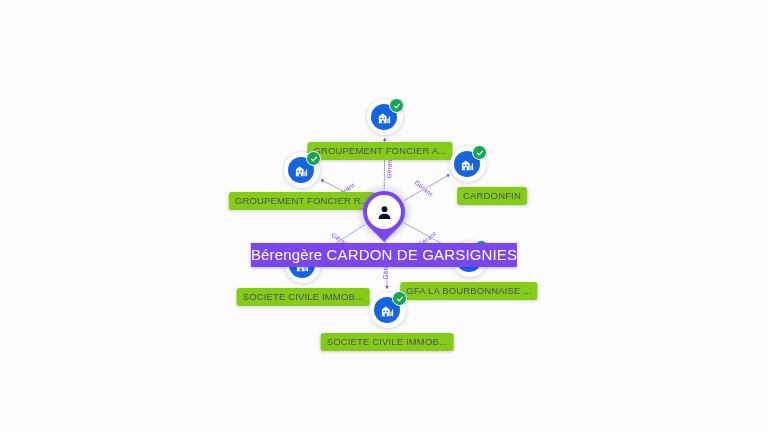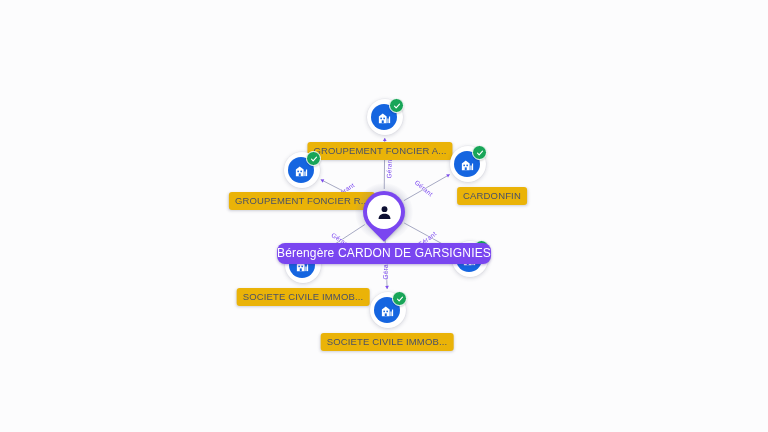--- a/index.html
+++ b/index.html
@@ -59,31 +59,31 @@
     position:absolute;left:4px;top:4px;width:34px;height:34px;
     background:#ffffff;border-radius:50%;
     display:flex;align-items:center;justify-content:center;
   }
   .pin .pin-inner svg{display:block;}
 
   
   .label{
     position:absolute;transform:translateX(-50%);
     white-space:nowrap;
-    background:#eab308;
+    background:#84cc16;
     color:#4a5168;
     font-size:9.5px;
     letter-spacing:.15px;
     padding:3px 6px 4px;
     border-radius:3px;
     box-shadow:0 1px 3px rgba(40,45,80,.22);
   }
   .label.center-label{
     background:#7a46f0;color:#ffffff;
-    font-size:12px;padding:3px 0 4px;border-radius:8px;
+    font-size:15px;padding:3px 0 4px;border-radius:0;
     box-shadow:0 1px 3px rgba(60,30,140,.35);
     z-index:6;
   }
 
   
   .edge-label{
     position:absolute;transform-origin:50% 50%;
     color:#7a46f0;
     font-size:6.5px;
     letter-spacing:.2px;
@@ -208,20 +208,21 @@
             <rect x="19.1" y="10.4" width="1.9" height="10.6" fill="#ffffff"></rect>
           </svg>
         </span>
         <span class="check">
           <svg width="8" height="8" viewBox="0 0 24 24" aria-hidden="true">
             <path d="M4.5 12.5l5 5 10-11" fill="none" stroke="#ffffff" stroke-width="3.4" stroke-linecap="round" stroke-linejoin="round"></path>
           </svg>
         </span>
       </div>
     </div>
+    <div class="label" style="left: 469px; top: 282px;">GFA LA BOURBONNAISE ...</div>
     <div class="node" style="left: 388px; top: 310px;">
       <div class="node-disc">
         <span class="glyph">
           <svg width="15" height="15" viewBox="0 0 24 24" aria-hidden="true">
             <path fill="#ffffff" d="M3 21V10.2L9.2 5.4 15.4 10.2V21H3z"></path>
             <rect x="5.4" y="12.2" width="2.5" height="2.5" fill="#1565e0"></rect>
             <rect x="10.2" y="12.2" width="2.5" height="2.5" fill="#1565e0"></rect>
             <rect x="7.6" y="16.6" width="3.2" height="4.4" fill="#1565e0"></rect>
             <rect x="16.6" y="13.6" width="1.9" height="7.4" fill="#ffffff"></rect>
             <rect x="19.1" y="10.4" width="1.9" height="10.6" fill="#ffffff"></rect>

